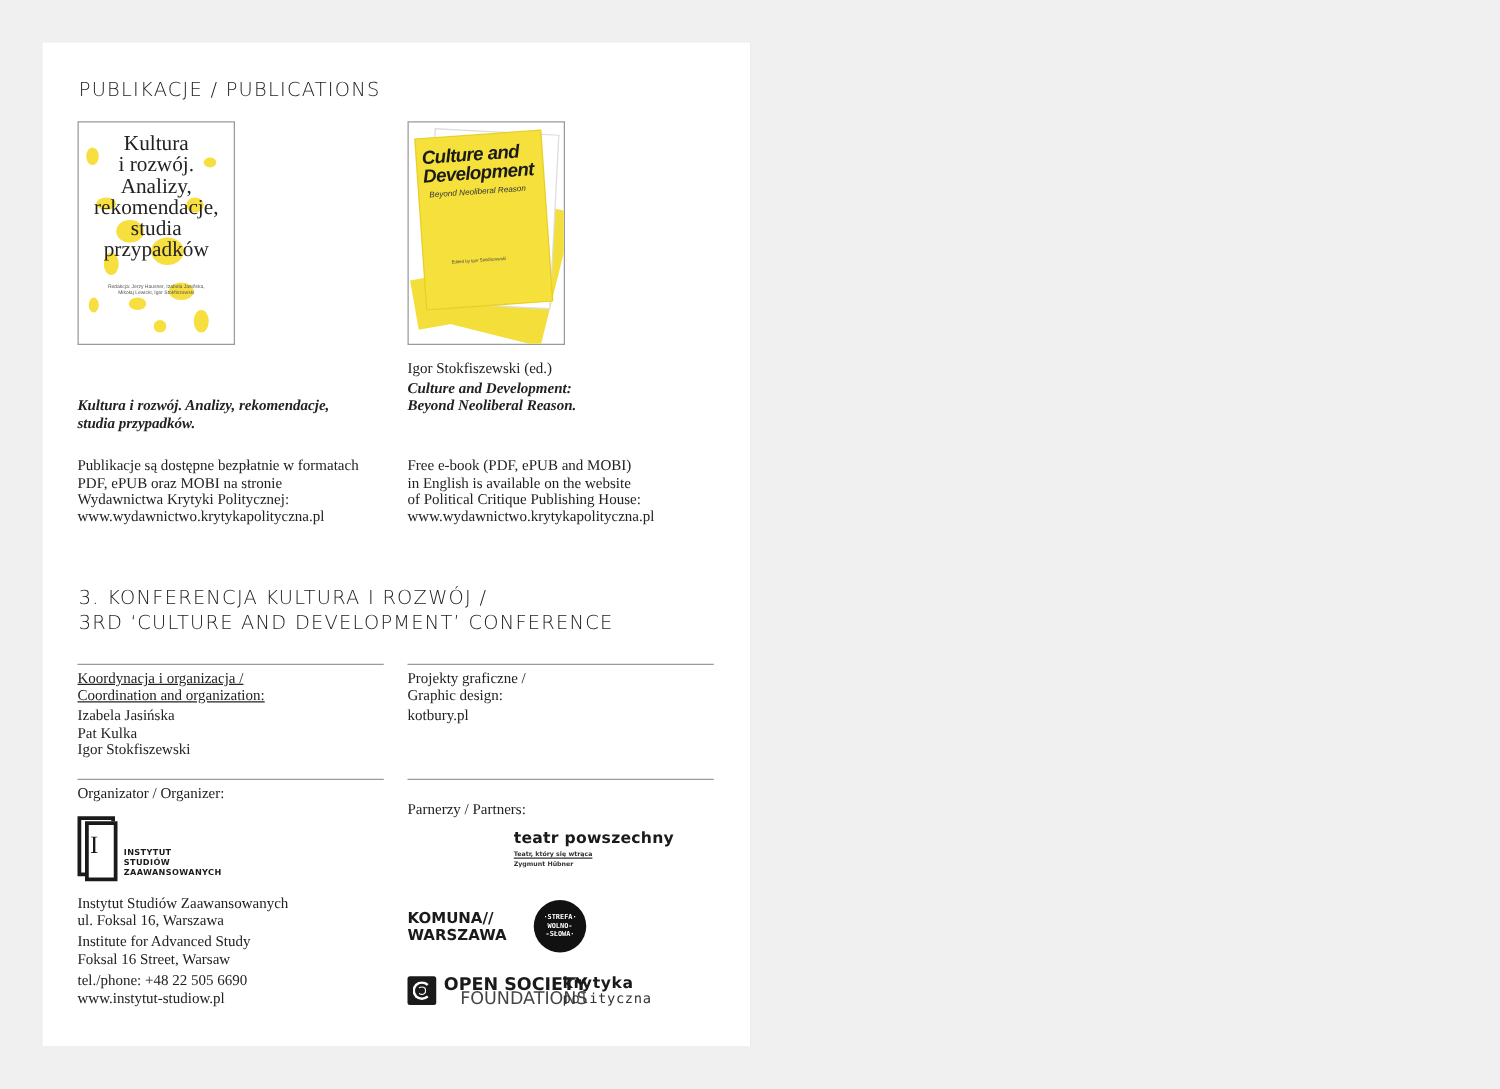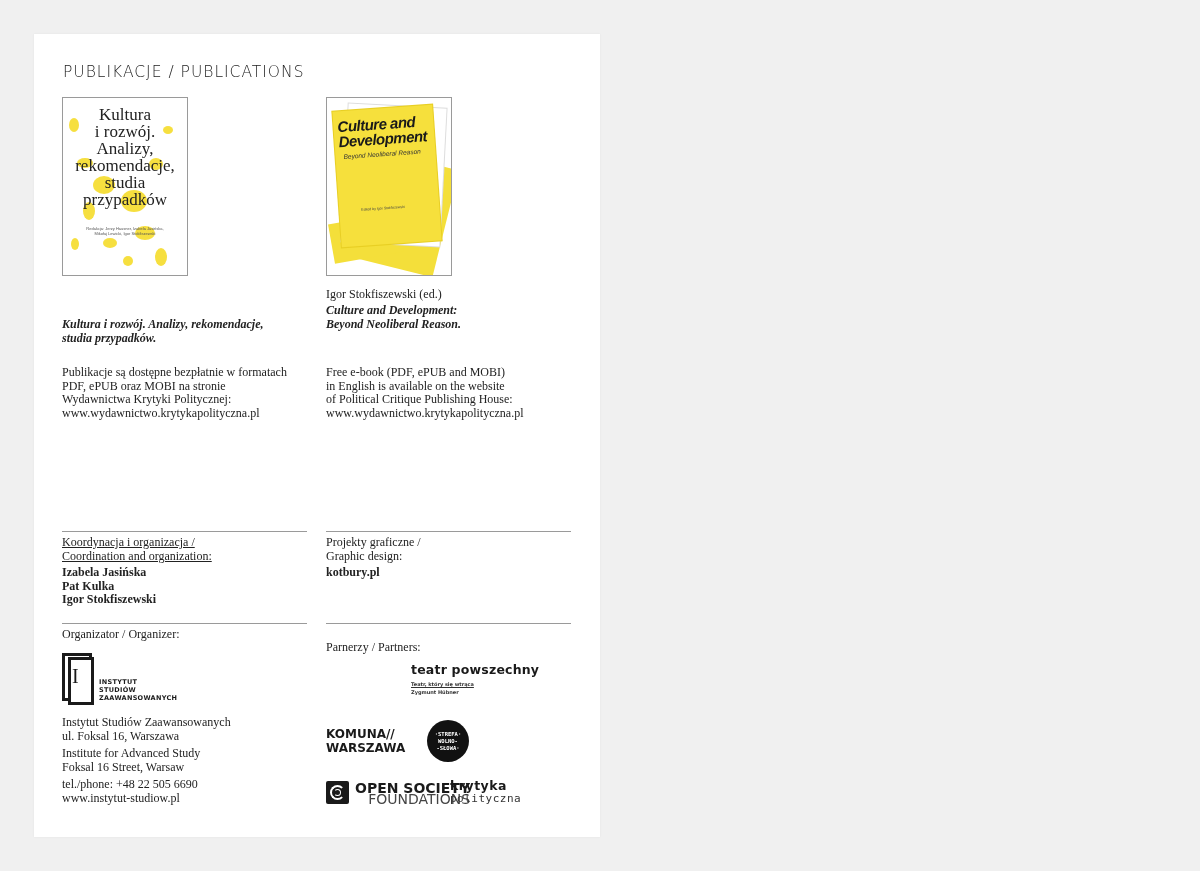--- a/index.html
+++ b/index.html
@@ -9,21 +9,21 @@
     position: absolute; left: 34px; top: 34px; width: 566px; height: 803px;
     background: #ffffff; box-shadow: 0 0 2px rgba(0,0,0,0.06);
   }
   .abs { position: absolute; }
   .heading {
     font-family: "DejaVu Sans", sans-serif; font-weight: 300; letter-spacing: 1px;
     color: #222; font-size: 15.5px; line-height: 20px; white-space: nowrap;
   }
   .txt { font-size: 12px; line-height: 13.5px; color: #222; white-space: nowrap; }
   .bi { font-weight: bold; font-style: italic; }
-  .b { font-weight: bold; }
+  .b { font-weight: normal; }
   .rule { position: absolute; height: 1px; background: #9a9a9a; }
 
   
   .cover1 {
     position: absolute; left: 28px; top: 63px; width: 126px; height: 179px;
     border: 1px solid #9a9a9a; background: #fff; overflow: hidden;
   }
   .cover1 .splat { position: absolute; background: #f5dc2a; border-radius: 50%; opacity: 0.9; }
   .cover1 .title {
     position: absolute; left: 0; right: 0; top: 8px; text-align: center;
@@ -163,20 +163,24 @@
     <div>Culture and Development:</div>
     <div>Beyond Neoliberal Reason.</div>
   </div>
   <div class="abs txt" style="left:292px; top:332px;">
     <div>Free e-book (PDF, ePUB and MOBI)</div>
     <div>in English is available on the website</div>
     <div>of Political Critique Publishing House:</div>
     <div>www.wydawnictwo.krytykapolityczna.pl</div>
   </div>
 
+  <div class="abs heading" style="left:29px; top:434px;">
+    <div>3. KONFERENCJA KULTURA I ROZWÓJ /</div>
+    <div>3RD ‘CULTURE AND DEVELOPMENT’ CONFERENCE</div>
+  </div>
 
   <div class="rule" style="left:28px; top:497px; width:245px;"></div>
   <div class="rule" style="left:292px; top:497px; width:245px;"></div>
 
   <div class="abs txt" style="left:28px; top:502px;text-decoration:underline;">
     <div>Koordynacja i organizacja /</div>
     <div>Coordination and organization:</div>
   </div>
   <div class="abs txt b" style="left:28px; top:532px;">
     <div>Izabela Jasińska</div>

